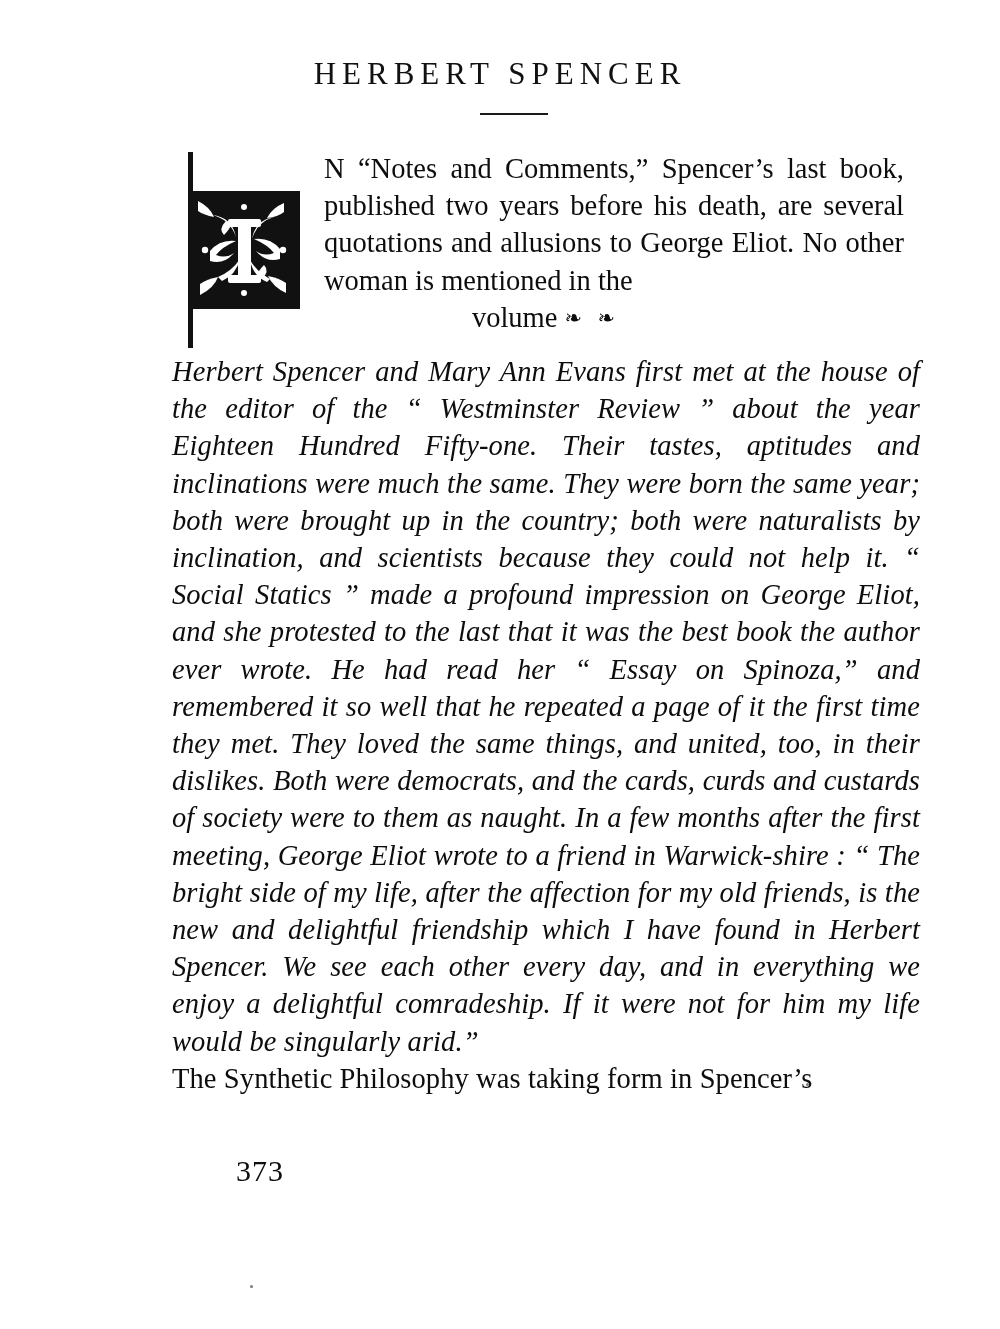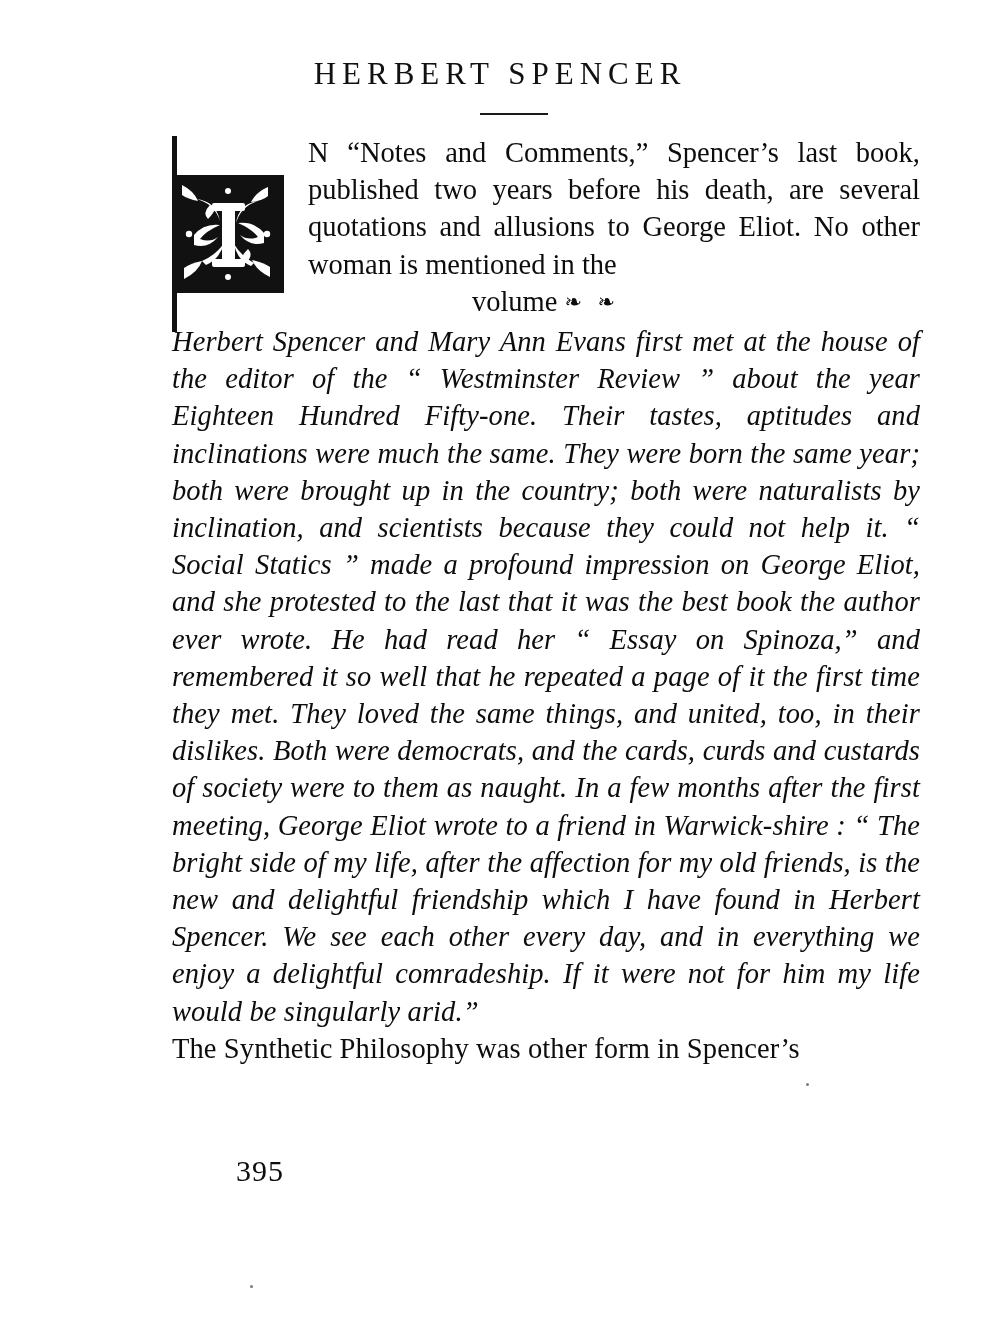--- a/index.html
+++ b/index.html
@@ -84,21 +84,21 @@
   }
 
   .drop-cap svg {
     display: block;
   }
 
   .para-first {
     font-size: 28.5px;
     line-height: 37.2px;
     text-align: justify;
-    margin: 0;
+    margin: 16px;
   }
 
   .para-first .tail {
     display: block;
     text-align: center;
   }
 
   .ornament {
     font-size: 21px;
     letter-spacing: 5px;
@@ -174,22 +174,22 @@
               <path d="M74 88 q8 -8 2 -14 q-6 6 -8 12 z"></path>
             </g>
           </svg>
         </span>
       </span><span>N “Notes and Comments,” Spencer’s last book, published two years before his death, are several quotations and allusions to George Eliot. No other woman is mentioned in the</span>
       <span class="tail"><span>volume</span> <span class="ornament">❧ ❧</span></span>
     </p>
 
     <p class="para para-second">Herbert Spencer and Mary Ann Evans first met at the house of the editor of the “ Westminster Review ” about the year Eighteen Hundred Fifty-one. Their tastes, aptitudes and inclinations were much the same. They were born the same year; both were brought up in the country; both were naturalists by inclination, and scientists because they could not help it. “ Social Statics ” made a profound impression on George Eliot, and she protested to the last that it was the best book the author ever wrote. He had read her “ Essay on Spinoza,” and remembered it so well that he repeated a page of it the first time they met. They loved the same things, and united, too, in their dislikes. Both were democrats, and the cards, curds and custards of society were to them as naught. In a few months after the first meeting, George Eliot wrote to a friend in Warwick-shire : “ The bright side of my life, after the affection for my old friends, is the new and delightful friendship which I have found in Herbert Spencer. We see each other every day, and in everything we enjoy a delightful comradeship. If it were not for him my life would be singularly arid.”</p>
 
-    <p class="para para-last">The Synthetic Philosophy was other form in Spencer’s</p>
+    <p class="para para-last">The Synthetic Philosophy was taking form in Spencer’s</p>
 
   </div>
 
-  <div class="folio">395</div>
+  <div class="folio">373</div>
 
   <div class="speck" style="left:250px; top:1285px;"></div>
   <div class="speck" style="left:806px; top:1083px;"></div>
 
 </div>
 
 </body></html>

